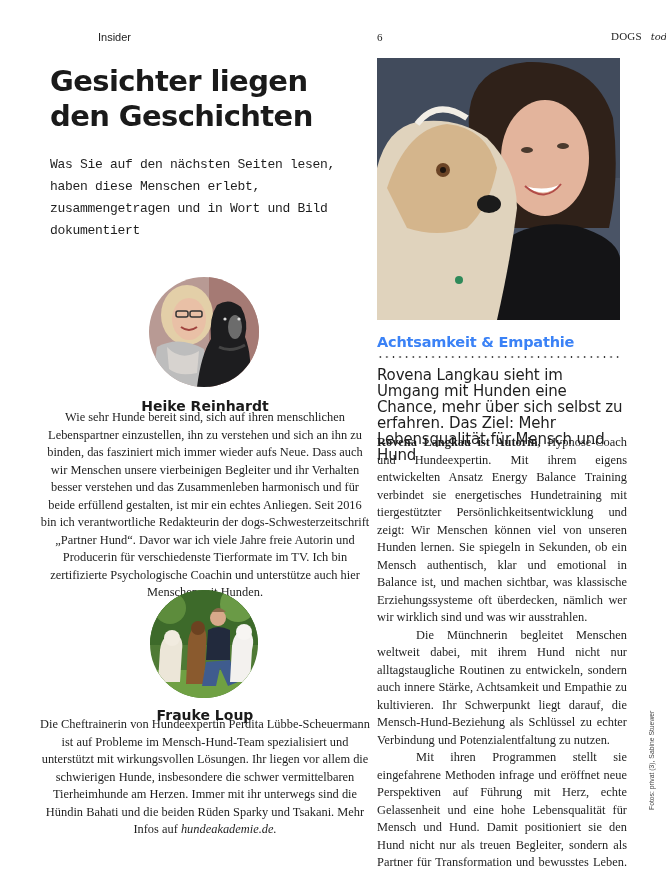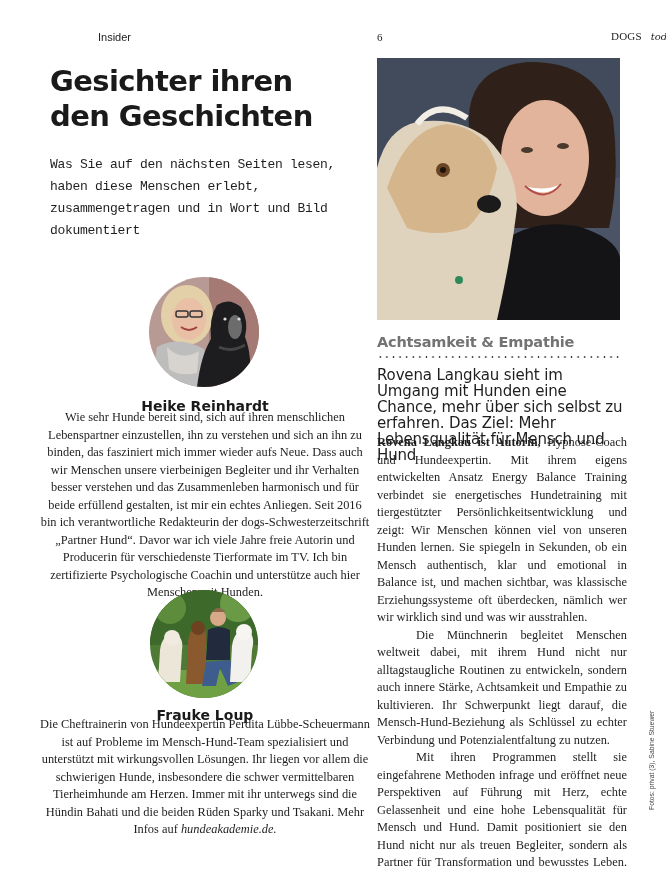--- a/index.html
+++ b/index.html
@@ -25,40 +25,40 @@
     .bio-text { position: absolute; font-family: "Liberation Serif", serif; font-size: 12.4px; line-height: 17.5px; text-align: center; color: #1e1e1e; }
     .name-heike { left: 40px; top: 398px; width: 330px; }
     .text-heike { left: 40px; top: 409px; width: 330px; }
     .name-frauke { left: 40px; top: 707px; width: 330px; }
     .text-frauke { left: 40px; top: 716px; width: 330px; }
     .bio-text em, .article-body em { font-style: italic; }
 
     .hero-photo { position: absolute; left: 377px; top: 58px; width: 243px; height: 262px; overflow: hidden; }
     .hero-photo svg { display: block; }
 
-    .section-heading { position: absolute; left: 377px; top: 334px; width: 250px; font-family: "DejaVu Sans", sans-serif; font-size: 14.5px; color: #737373; letter-spacing: -0.2px; }
+    .section-heading { position: absolute; left: 377px; top: 334px; width: 250px; font-family: "DejaVu Sans", sans-serif; font-size: 14.5px; color: #3b82f6; letter-spacing: -0.2px; }
     .dotted-rule { position: absolute; left: 377px; top: 356px; width: 245px; height: 2px; background-image: radial-gradient(circle, #333 0.9px, transparent 1.1px); background-size: 6.6px 2px; background-repeat: repeat-x; }
     .article-lead { position: absolute; left: 377px; top: 367px; width: 250px; font-family: "DejaVu Sans", sans-serif; font-size: 15px; line-height: 16px; color: #1e1e1e; letter-spacing: -0.15px; }
     .article-body { position: absolute; left: 377px; top: 434px; width: 250px; font-family: "Liberation Serif", serif; font-size: 12.4px; line-height: 17.5px; color: #1e1e1e; text-align: justify; }
     .article-body p { margin: 0; }
     .article-body p.indent { text-indent: 39px; }
     .article-body strong { font-weight: bold; }
 
     .photo-credit { position: absolute; left: 648px; top: 810px; transform: rotate(-90deg); transform-origin: 0 0; font-family: "Liberation Sans", sans-serif; font-size: 6.8px; color: #444; white-space: nowrap; }
   </style>
 </head>
 <body>
 
 <div class="header-section">
   <span class="section-label">Insider</span>
   <span class="page-number">6</span>
   <span class="logo"><span class="logo-main">DOGS</span><span class="logo-script">today</span></span>
 </div>
 
-<h1 class="page-title">Gesichter ihren den Geschichten</h1>
+<h1 class="page-title">Gesichter liegen den Geschichten</h1>
 <p class="intro">Was Sie auf den nächsten Seiten lesen, haben diese Menschen erlebt, zusammengetragen und in Wort und Bild dokumentiert</p>
 
 <div class="portrait portrait-heike">
   <svg width="110" height="110" viewBox="0 0 110 110">
     <rect width="110" height="110" fill="#b89a94"></rect>
     <rect x="60" y="0" width="50" height="110" fill="#a57a74"></rect>
     <ellipse cx="38" cy="38" rx="26" ry="30" fill="#e3cfa8"></ellipse>
     <ellipse cx="40" cy="42" rx="17" ry="21" fill="#e9c0a6"></ellipse>
     <rect x="27" y="34" width="12" height="6" rx="2" fill="none" stroke="#333" stroke-width="1.5"></rect>
     <rect x="41" y="34" width="12" height="6" rx="2" fill="none" stroke="#333" stroke-width="1.5"></rect>

